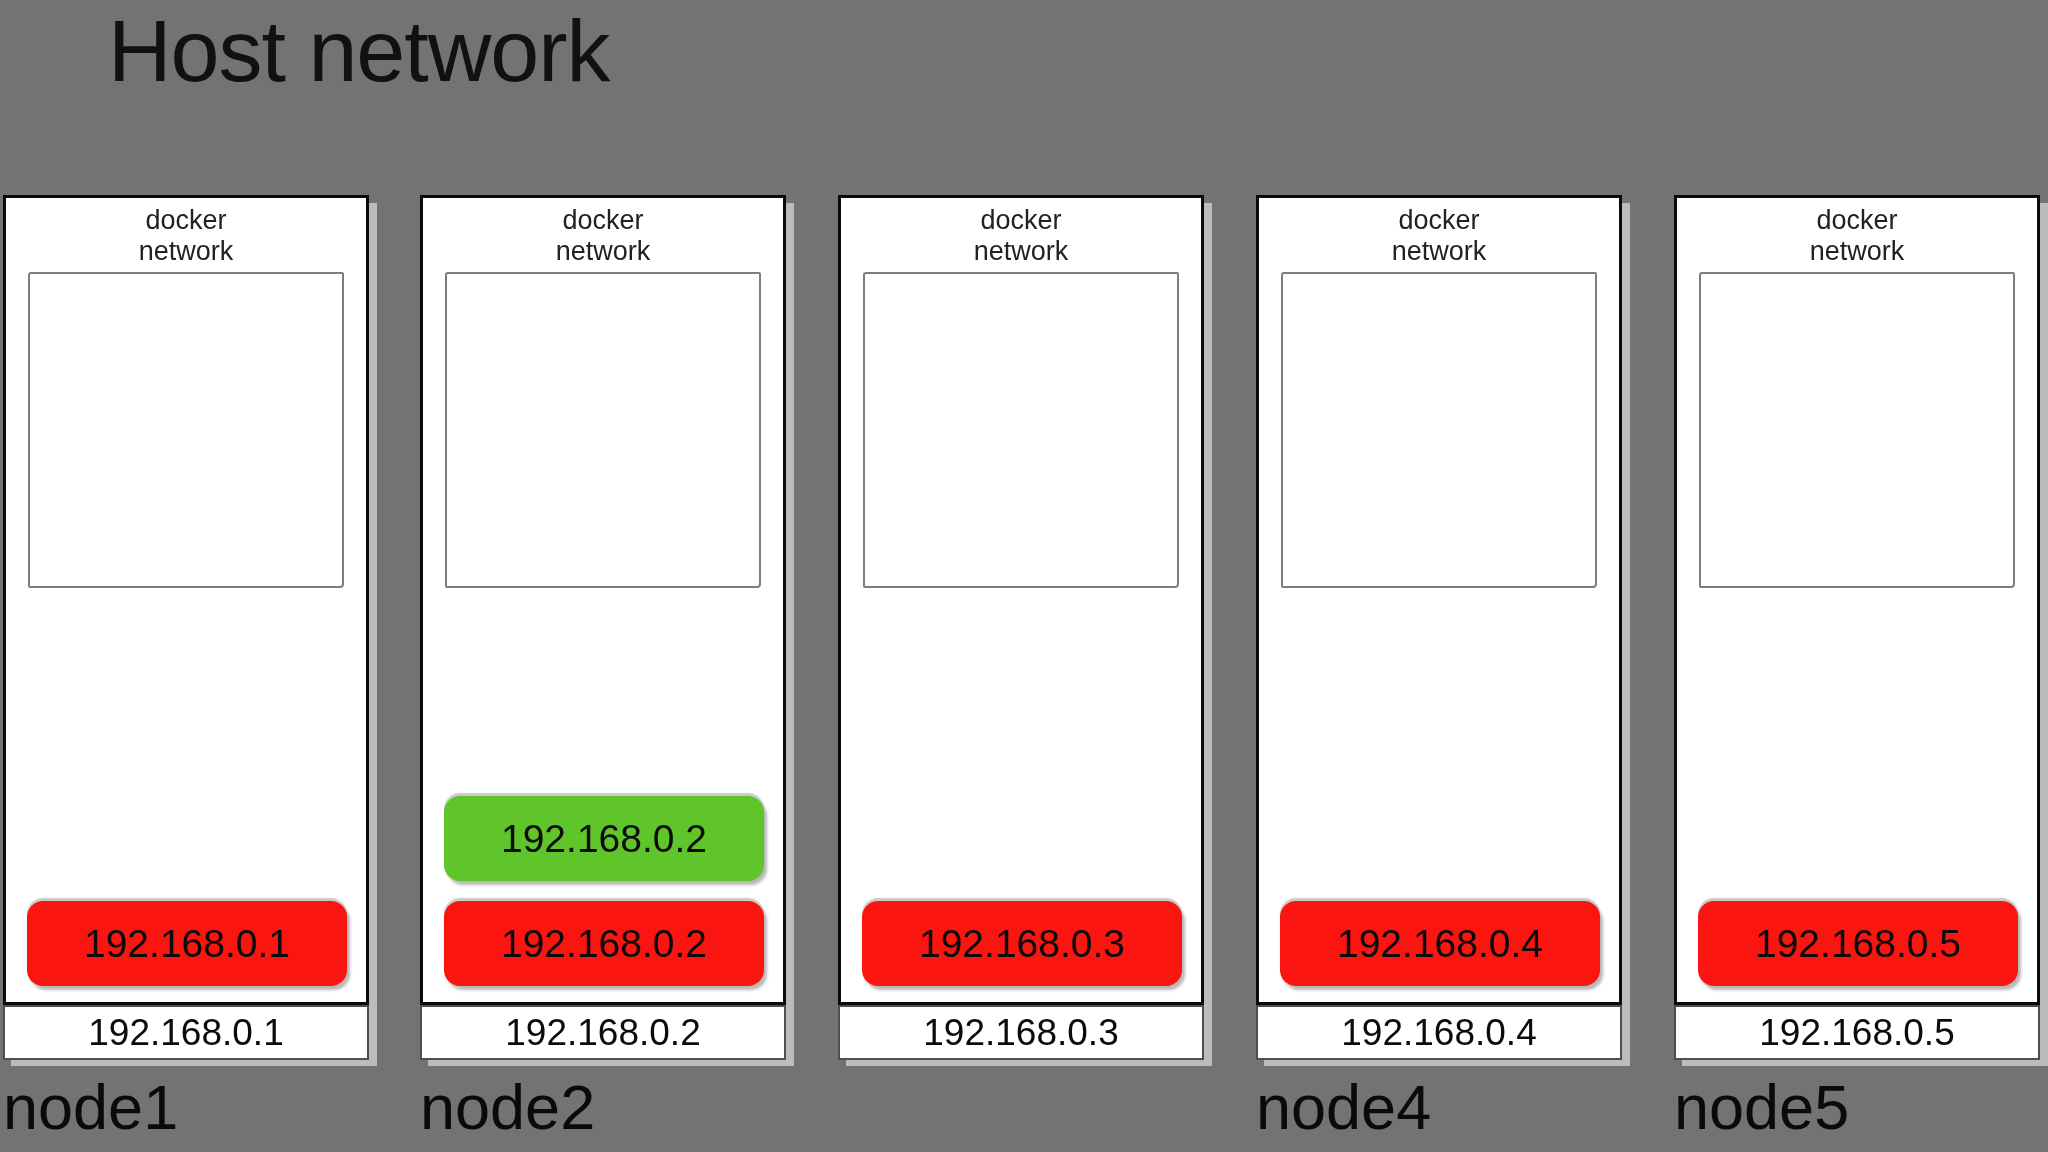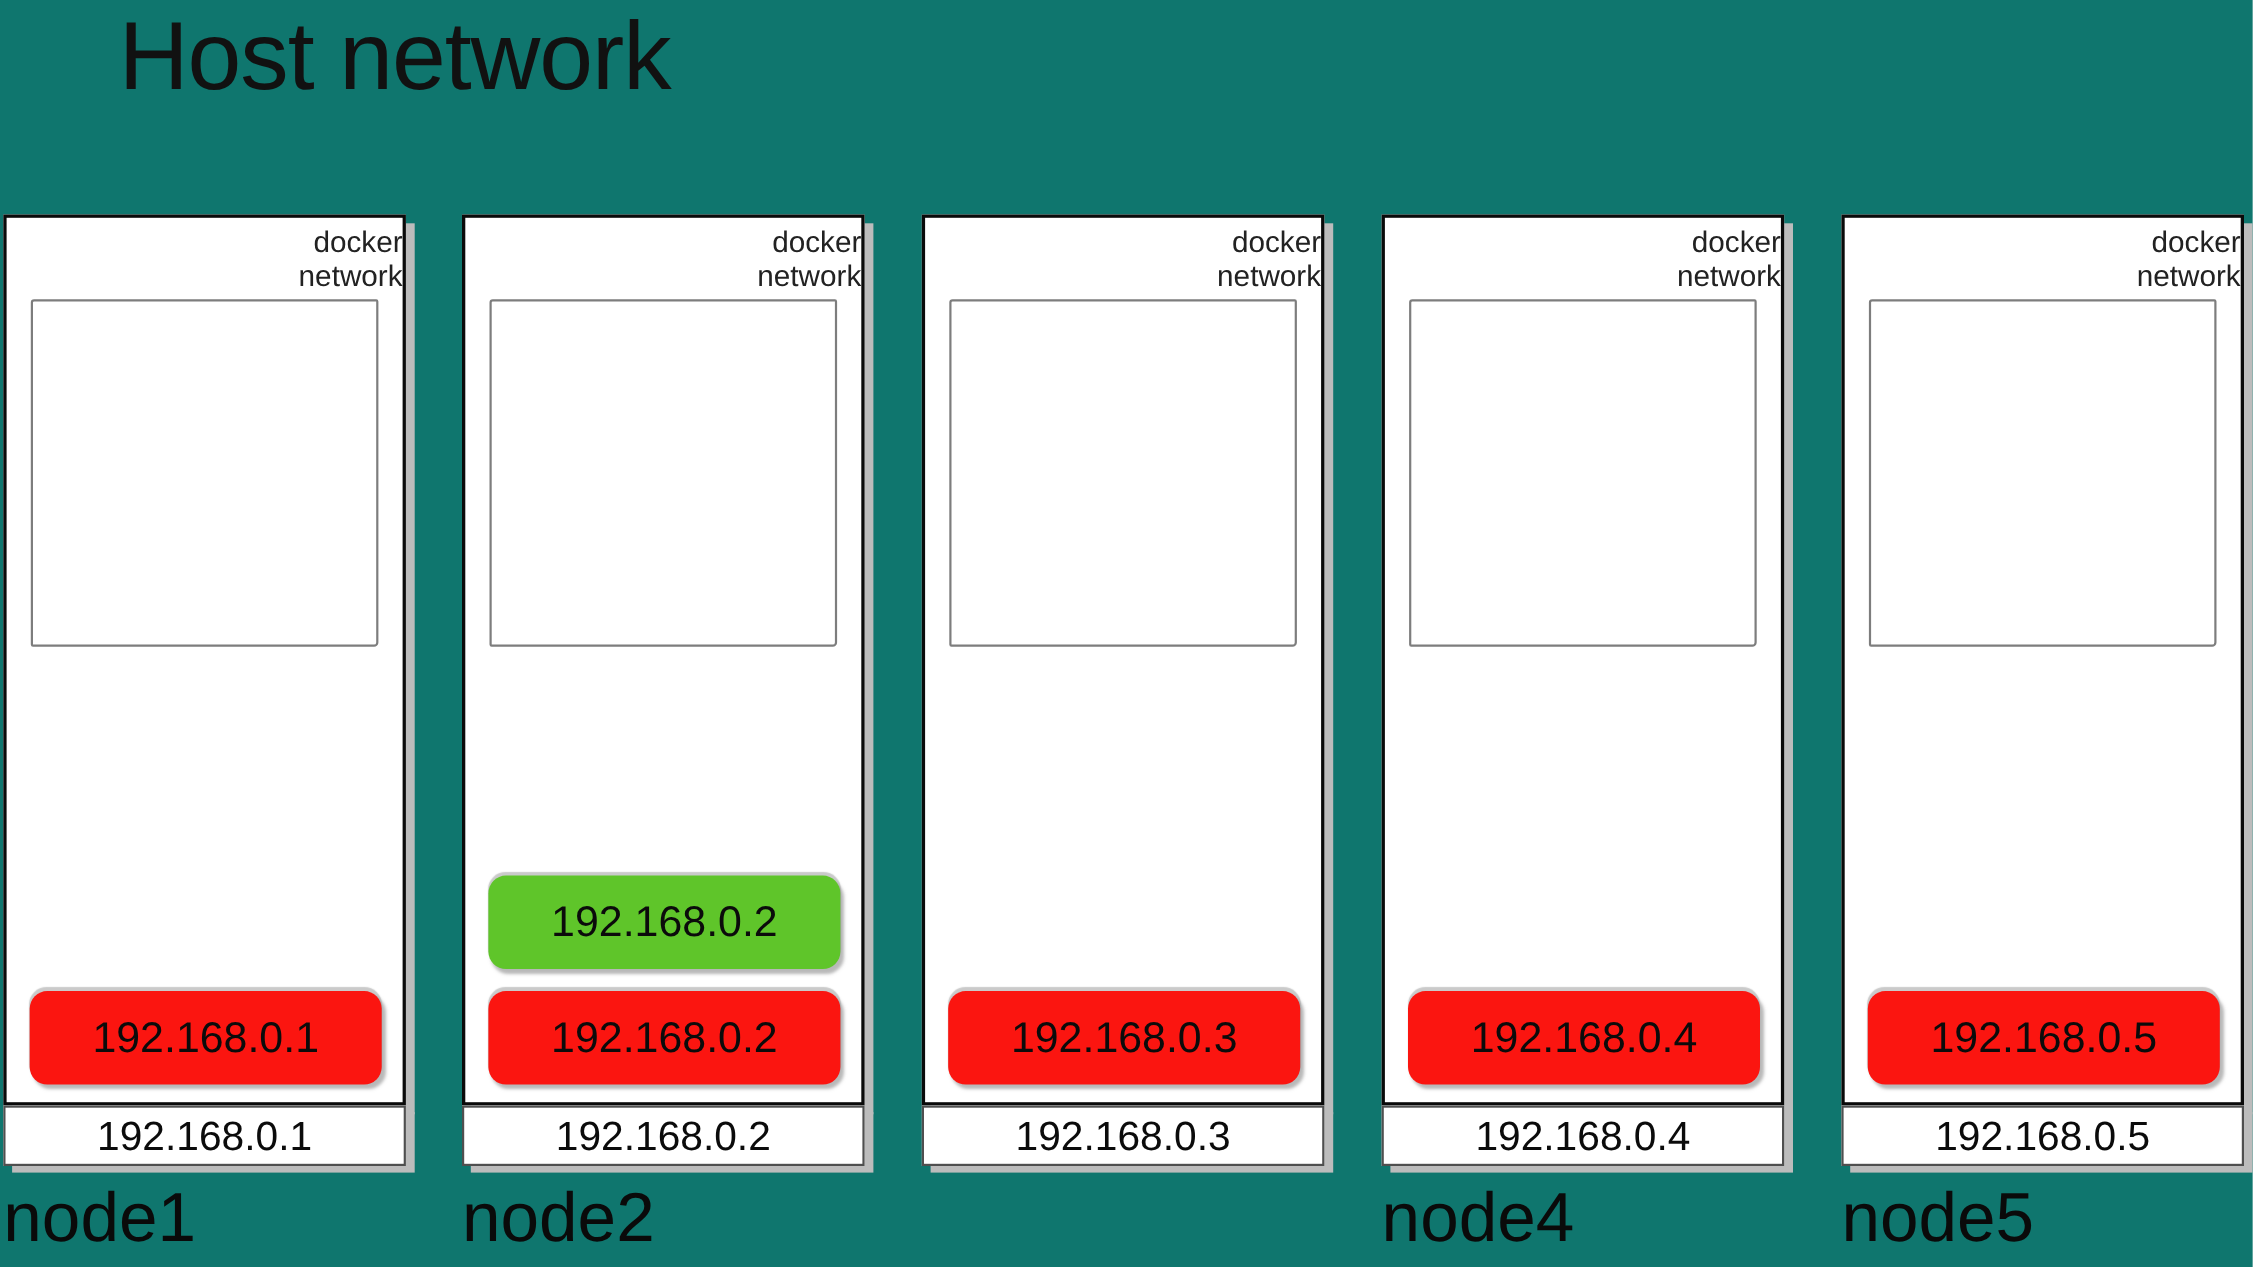--- a/index.html
+++ b/index.html
@@ -1,20 +1,20 @@
 <!DOCTYPE html>
 <html style="--chip-red: #fb1510; --chip-green: #5fc52a; --shadow: #bcbcbc;"><head>
 <meta charset="utf-8">
 <style>
   html, body { margin: 0; padding: 0; background: #ffffff; }
   .stage {
     position: relative;
     width: 2048px;
     height: 1152px;
-    background: #0f766e;
+    background: #737373;
     overflow: hidden;
     font-family: "Liberation Sans", "DejaVu Sans", sans-serif;
     color: #000;
   }
   .title {
     position: absolute;
     left: 108px;
     top: 0px;
     margin: 0;
     font-size: 88px;
@@ -30,21 +30,21 @@
     width: 366px; height: 810px;
     box-sizing: border-box;
     background: #ffffff;
     border: 3px solid #0a0a0a;
     box-shadow: 8px 8px 0 var(--shadow);
   }
   .dn-label {
     position: absolute;
     left: 0; top: 7px;
     width: 100%;
-    text-align: right;
+    text-align: center;
     font-size: 27px;
     line-height: 31px;
     color: #222;
     white-space: pre-line;
   }
   .dn-square {
     position: absolute;
     left: 22px; top: 74px;
     width: 316px; height: 316px;
     box-sizing: border-box;

